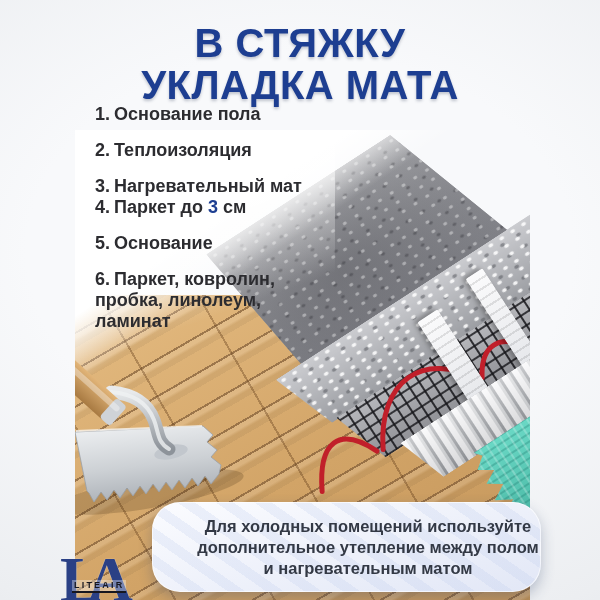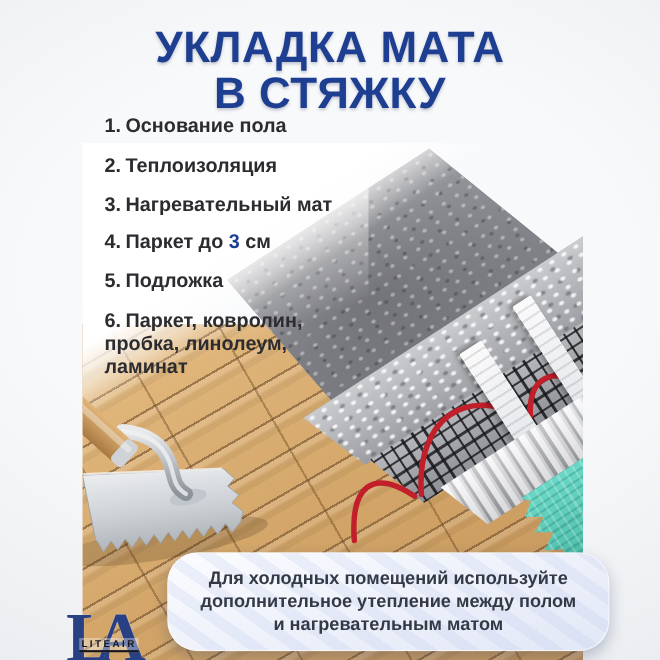--- a/index.html
+++ b/index.html
@@ -15,21 +15,21 @@
     font-size:40px;line-height:42px;font-weight:bold;color:#1d3e91;
     letter-spacing:.5px;text-shadow:0 2px 3px rgba(50,60,90,.28);
   }
 
   
   .steps{position:absolute;left:95px;top:104px;width:232px;color:#2c2c30;}
   .step{font-size:18px;line-height:21px;font-weight:bold;margin-bottom:15px;}
   .step .num{margin-right:4px;}
   .accent{color:#1d3e91;}
   .accent-line{display:block;color:#1d3e91;}
-  .step.tight{margin-bottom:12px;}
+  .step.tight{margin-bottom:0;}
 
   
   .scene{position:absolute;left:75px;top:130px;width:455px;height:470px;overflow:hidden;}
   .parquet{
     position:absolute;left:0;top:165px;width:455px;height:305px;
     background-color:#d7a96e;
     background-image:
       repeating-linear-gradient(150deg, rgba(101,63,27,.55) 0 2px, rgba(0,0,0,0) 2px 32px),
       repeating-linear-gradient(60deg,  rgba(101,63,27,.38) 0 2px, rgba(0,0,0,0) 2px 86px),
       repeating-linear-gradient(150deg, rgba(255,255,255,.13) 0 6px, rgba(0,0,0,.05) 9px 14px, rgba(0,0,0,0) 14px 32px),
@@ -104,26 +104,26 @@
 
   .fade1{position:absolute;inset:0;pointer-events:none;
     background:linear-gradient(146deg, #ffffff 0 24%, rgba(255,255,255,0) 33%);}
   .fade2{position:absolute;left:0;top:0;width:260px;height:100%;pointer-events:none;
     background:linear-gradient(160deg, #ffffff 8%, rgba(255,255,255,0) 42%);}
 
   .trowel{position:absolute;left:0;top:0;width:455px;height:470px;}
 
   
   .note{
-    position:absolute;left:152px;top:502px;width:402px;height:90px;border-radius:28px;
+    position:absolute;left:152px;top:502px;width:346px;height:90px;border-radius:28px;
     background-image:
       repeating-linear-gradient(35deg, rgba(185,200,235,.22) 0 10px, rgba(0,0,0,0) 10px 22px),
       linear-gradient(165deg,#fbfcff,#e2e7f6);
     box-shadow:0 6px 14px rgba(50,70,110,.30), inset 0 0 0 1px rgba(255,255,255,.65);
-    display:flex;align-items:center;justify-content:center;
+    display:flex;align-items:center;justify-content:center;padding-left:43px;
   }
   .note-text{
     width:344px;text-align:center;font-size:16.5px;line-height:21px;
     font-weight:bold;color:#333945;
   }
 
   
   .logo{position:absolute;left:60px;top:550px;width:120px;height:60px;
         font-family:"Liberation Serif","DejaVu Serif",serif;color:#2a4085;}
   .logo-main{font-size:64px;font-weight:bold;letter-spacing:-16px;line-height:60px;
@@ -132,22 +132,22 @@
             font-size:9px;font-weight:bold;letter-spacing:2.2px;color:#17171f;
             border-bottom:2px solid #17171f;padding:0 2px 1px 2px;
             background:rgba(255,255,255,.35);}
 </style>
 </head>
 <body>
 
 <div class="canvas">
 
   <div class="title">
+    <div>В СТЯЖКУ</div>
     <div>УКЛАДКА МАТА</div>
-    <div>В СТЯЖКУ</div>
   </div>
 
   <div class="scene">
     <div class="parquet"></div>
 
     <div class="stack">
       <div class="band concrete"></div>
       <div class="band insulation"></div>
       <div class="band mesh"></div>
       <svg class="cable" viewBox="0 0 760 520">
@@ -203,21 +203,21 @@
     </div>
     <div class="step tight">
       <span class="num">3.</span><span>Нагревательный мат</span>
     </div>
     <div class="step">
       <span class="num">4.</span><span>Паркет до</span>
       <span class="accent">3</span>
       <span>см</span>
     </div>
     <div class="step">
-      <span class="num">5.</span><span>Подложка</span>
+      <span class="num">5.</span><span>Основание</span>
     </div>
     <div class="step">
       <span class="num">6.</span><span>Паркет, ковролин, пробка, линолеум, ламинат</span>
     </div>
   </div>
 
   <div class="note">
     <div class="note-text">Для холодных помещений используйте дополнительное утепление между полом и нагревательным матом</div>
   </div>
 

